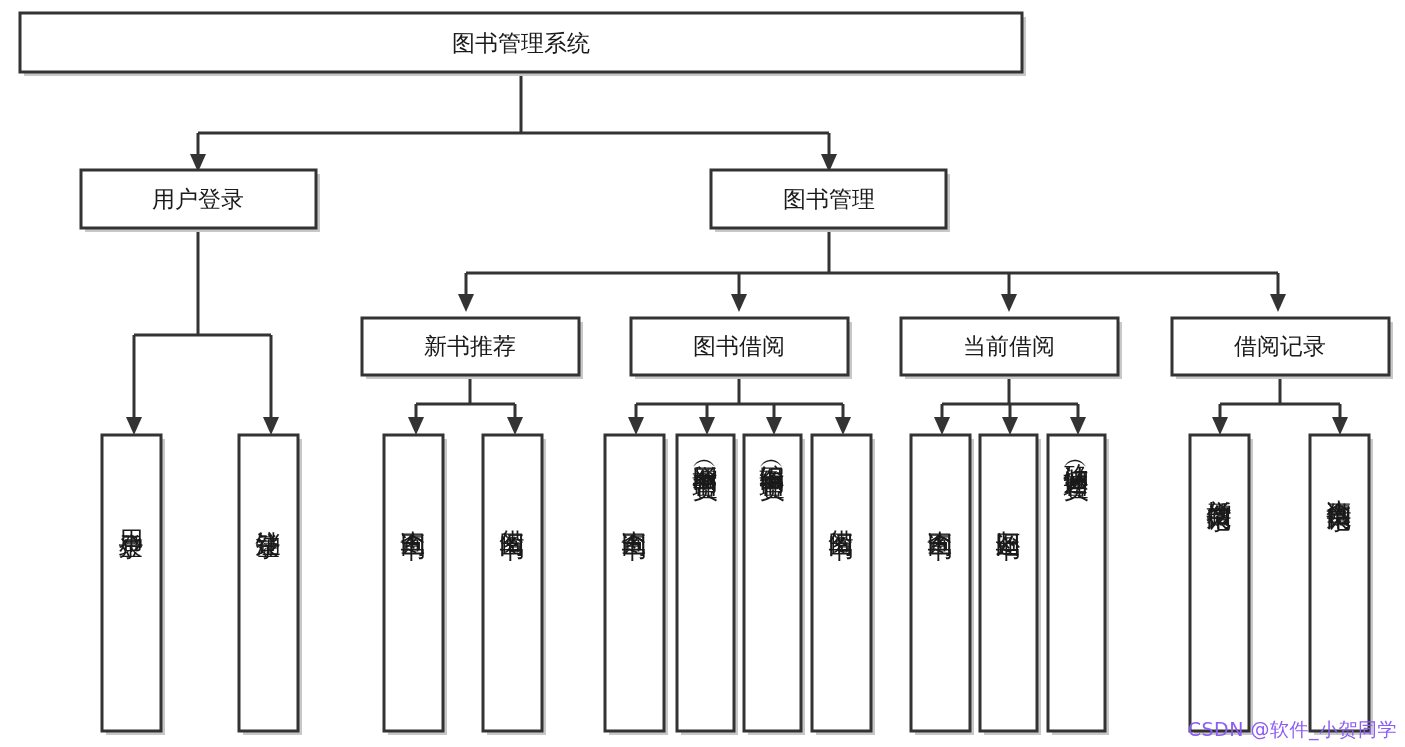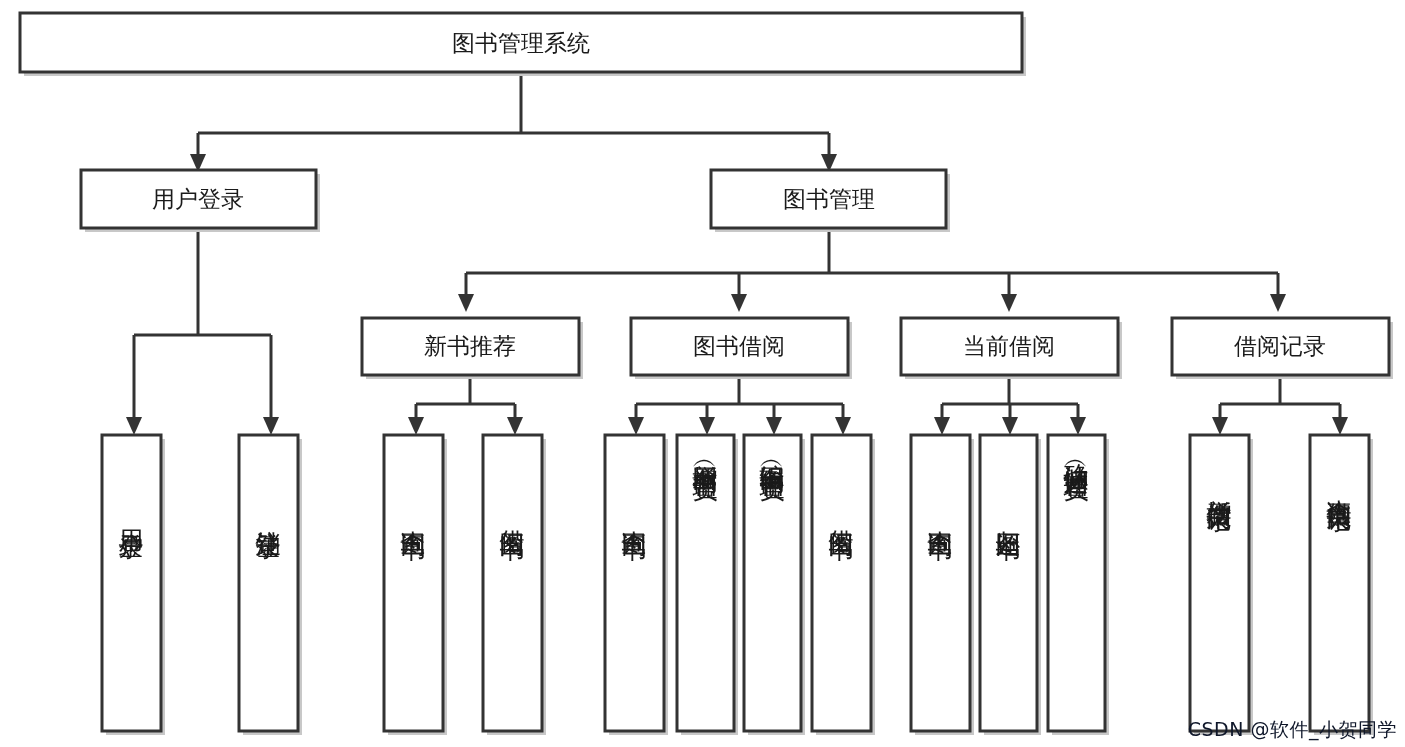--- a/index.html
+++ b/index.html
@@ -63,21 +63,21 @@
     white-space: nowrap;
     pointer-events: none;
     transform: translateX(-50%);
   }
   .watermark {
     position: absolute;
     right: 8px;
     bottom: 4px;
     font-family: "DejaVu Sans", "Liberation Sans", sans-serif;
     font-size: 19px;
-    color: #0f172a;
+    color: #8b5cf6;
     white-space: nowrap;
     letter-spacing: 0.5px;
   }
 </style>
 </head>
 <body>
 
 <div id="diagram-root">
 
   <svg id="flow" viewBox="0 0 1405 747">

